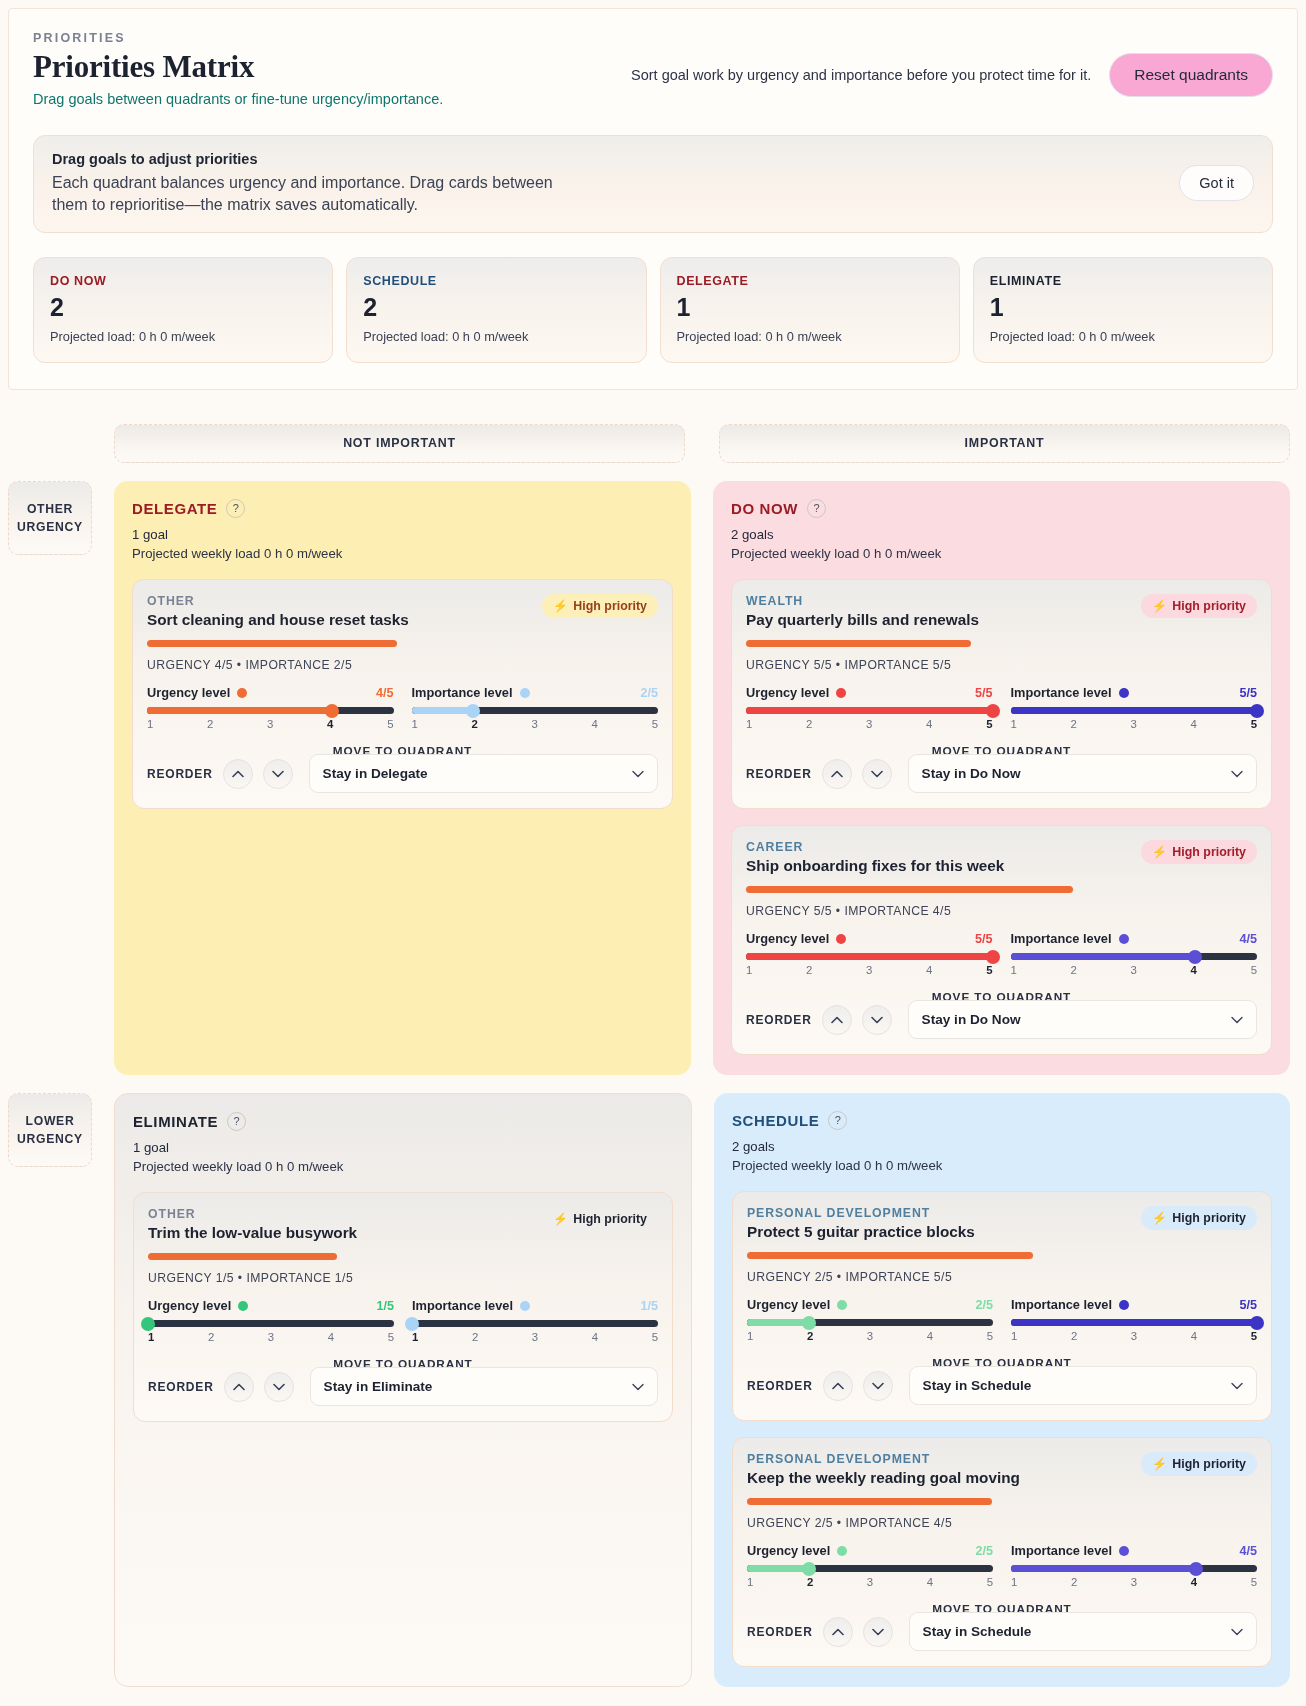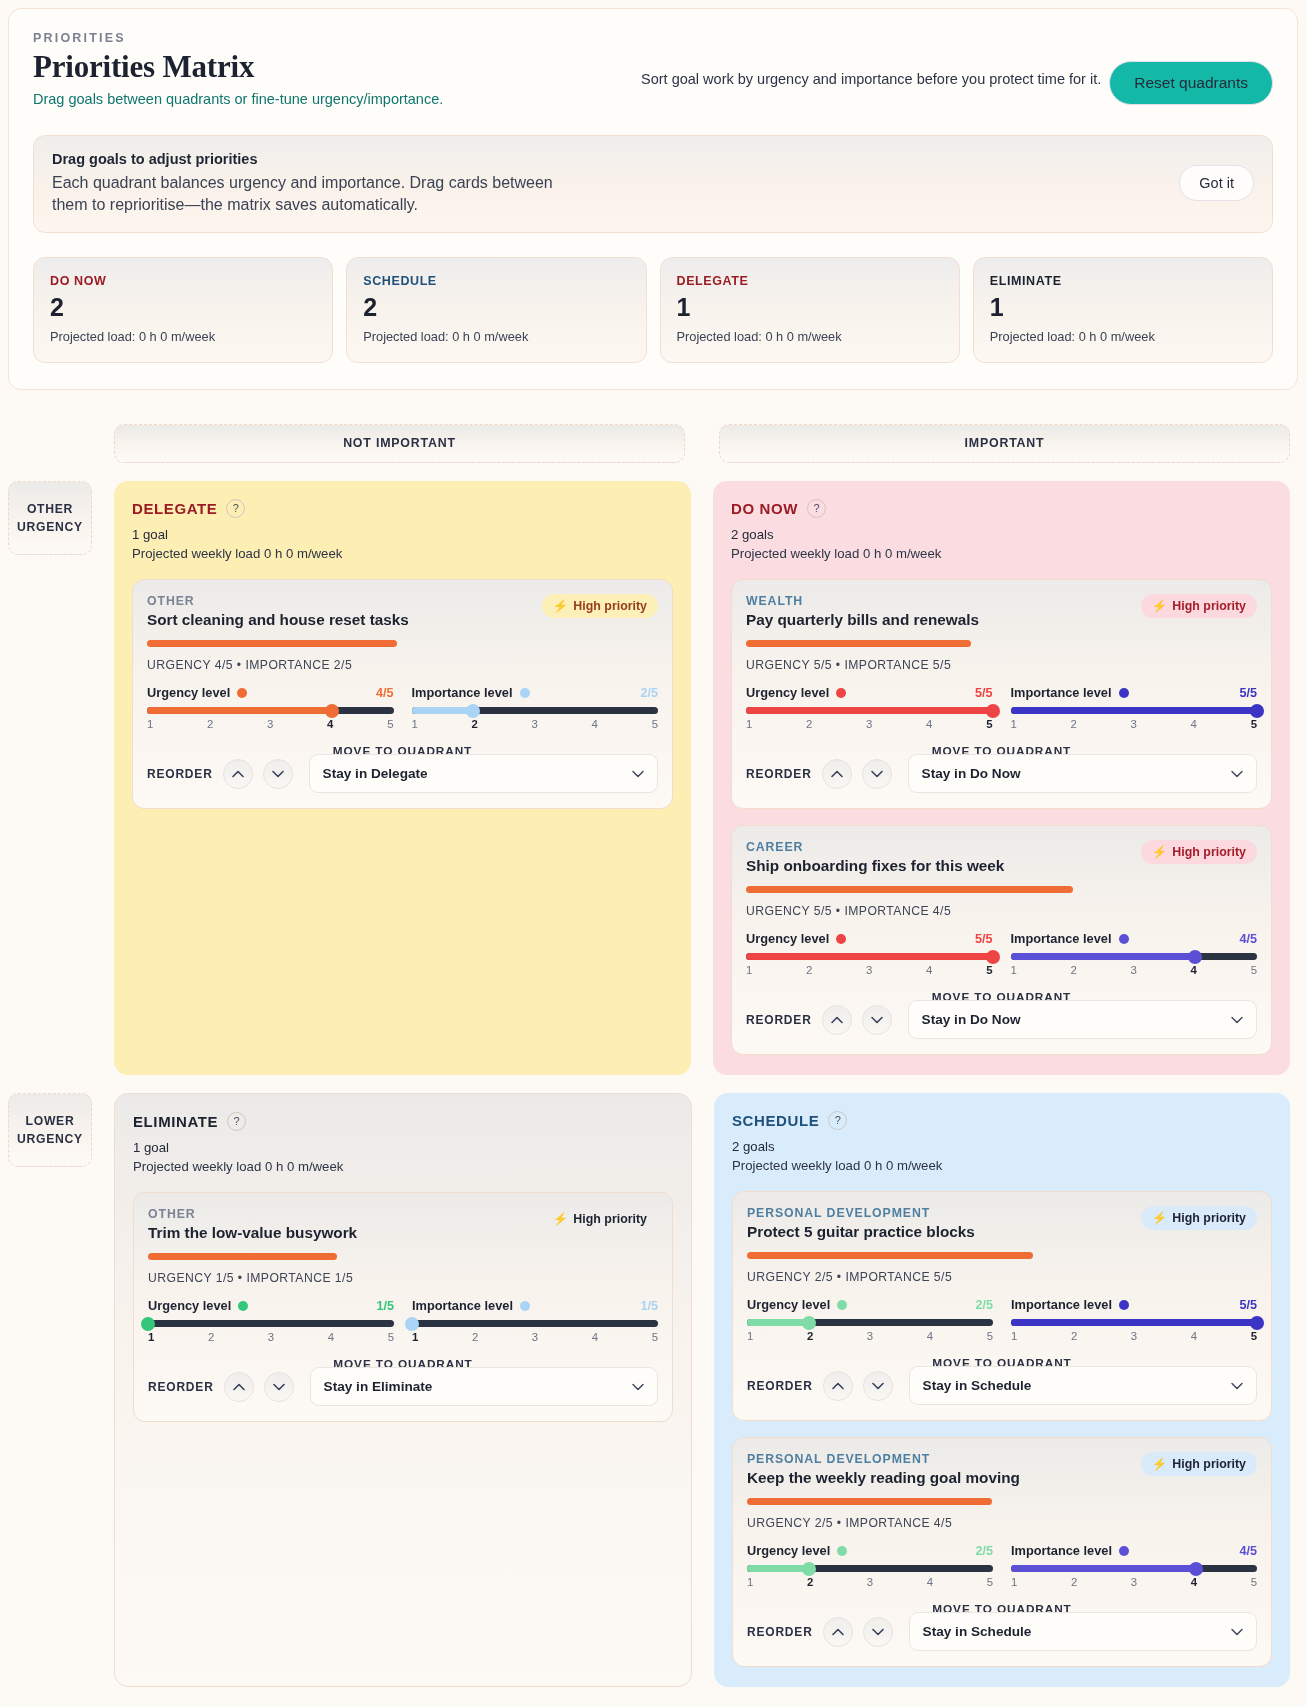--- a/index.html
+++ b/index.html
@@ -9,42 +9,41 @@
     background: #fdfaf6;
     color: #23283a;
     -webkit-font-smoothing: antialiased;
   }
   .page { width: 1306px; padding: 8px 8px 0 8px; }
 
   
   .top-panel {
     background: #fffdfa;
     border: 1px solid #f6e3d6;
-    border-radius: 13px;
+    border-radius: 4px;
     padding: 22px 24px 26px 24px;
   }
   .head-row { display: flex; align-items: flex-start; }
   .head-left { flex: 0 0 auto; }
   .eyebrow {
     font-size: 12.5px; letter-spacing: 2.2px; font-weight: 700;
     color: #7b8192; text-transform: uppercase;
   }
   .page-title {
     font-family: "Liberation Serif", serif;
     font-size: 31px; font-weight: 700; color: #1d2230;
     margin-top: 4px; letter-spacing: -0.2px;
   }
   .page-sub { font-size: 14.5px; color: #0f766e; margin-top: 6px; }
-  .head-right { margin-left: auto; display: flex; align-items: center; gap: 8px; padding-top: 22px;}
+  .head-right { margin-left: auto; display: flex; align-items: center; gap: 18px; padding-top: 22px;}
   .head-tag { font-size: 14.5px; color: #2c3347; }
   .reset-btn {
-    border: 1px solid #e3e0ea; background: #14b8a6; border-radius: 999px;
+    border: 1px solid #e3e0ea; background: #f9a8d4; border-radius: 999px;
     padding: 12px 24px; font-size: 15.5px; color: #242a3c; cursor: pointer;
     font-family: inherit;
-    margin-top: 8px;
   }
 
   
   .hint {
     margin-top: 28px;
     background: linear-gradient(180deg,#efeeec 0%, #faf2ea 55%, #fdf6ef 100%);
     border: 1px solid #f3ded0;
     border-radius: 12px;
     padding: 15px 18px 17px 18px;
     display: flex; align-items: flex-start;

